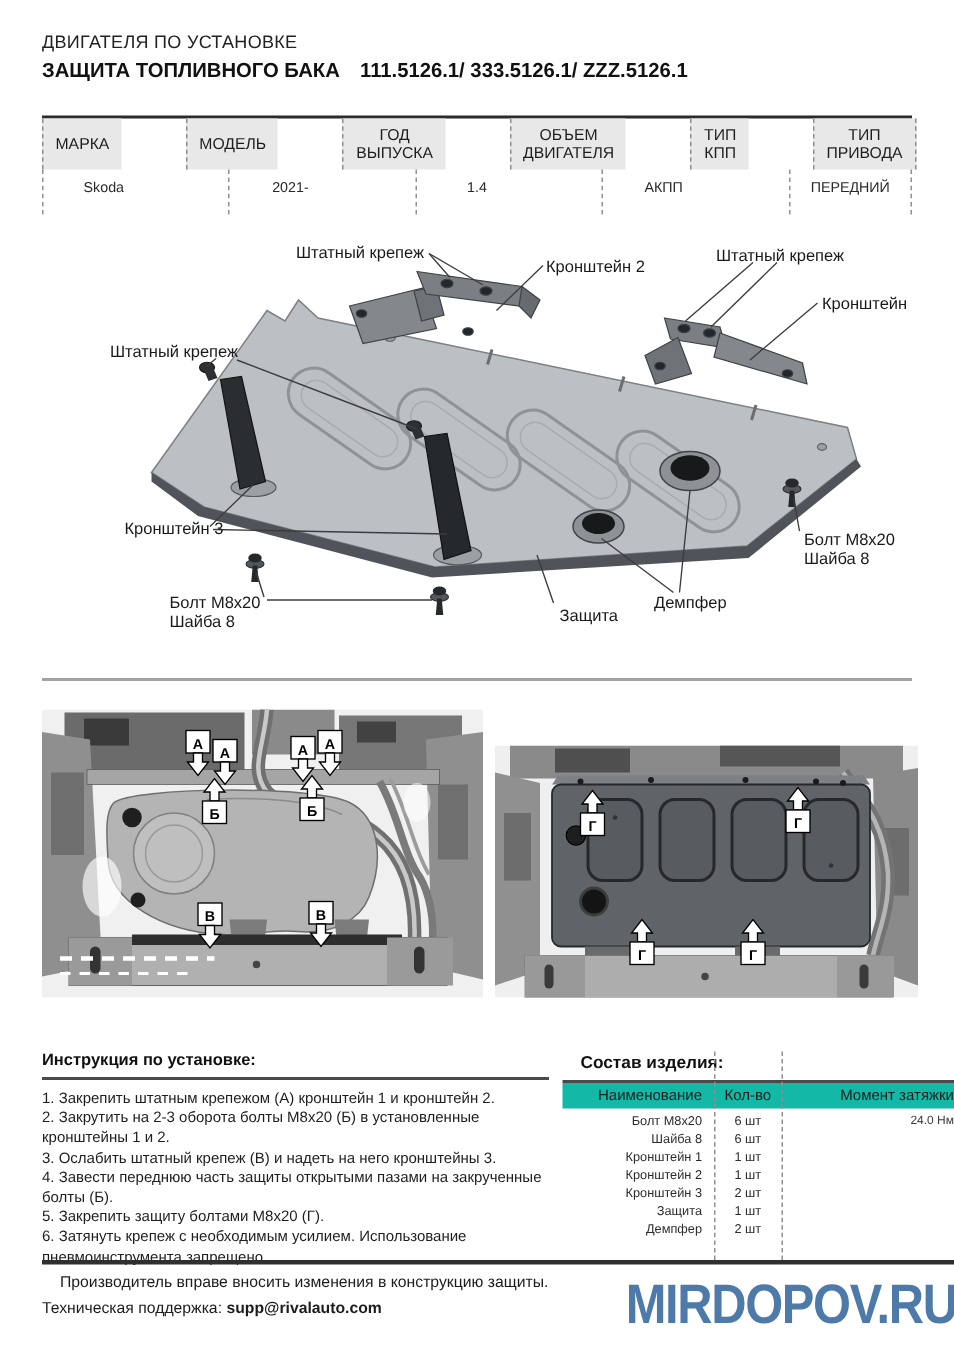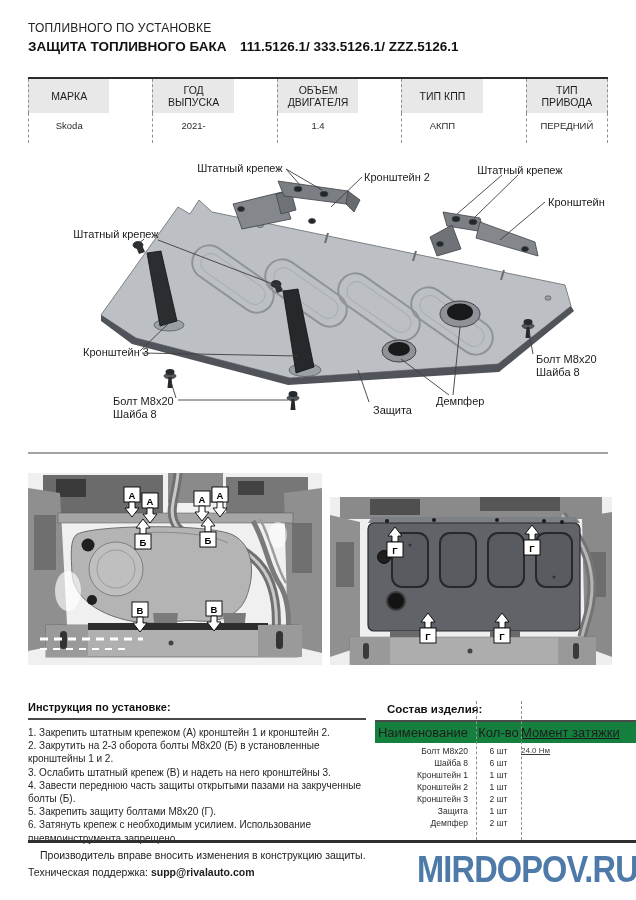--- a/index.html
+++ b/index.html
@@ -29,26 +29,26 @@
   
   .instructions{position:absolute;left:28px;top:701px;width:338px;}
   .inst-title{font-size:11px;font-weight:bold;color:#111;}
   .inst-rule{height:2px;background:#4a4a4a;margin:5px 0 6px 0;}
   .inst-step{font-size:10px;line-height:1.32;color:#1e1e1e;}
 
   
   .composition{position:absolute;left:375px;top:701px;width:261px;height:139px;}
   .comp-title{font-size:11.5px;font-weight:bold;color:#111;padding-left:12px;margin:2px 0 5px 0;}
   .comp-rule{height:2px;background:#4a4a4a;}
-  .comp-header{display:flex;background:#15803d;font-size:13px;color:#1d1d1d;padding:3px 0;}
+  .comp-header{display:flex;background:#14b8a6;font-size:10px;color:#1d1d1d;padding:3px 0;}
   .comp-rows{padding-top:2px;}
   .comp-row{display:flex;font-size:8.5px;line-height:12px;color:#2c2c2c;}
   .c-name{width:101px;box-sizing:border-box;text-align:right;padding-right:8px;}
   .c-qty{width:45px;text-align:center;}
-  .c-torque{flex:1;text-align:left;text-decoration:underline;}
+  .c-torque{flex:1;text-align:right;}
   .comp-row .c-torque{font-size:8px;color:#3a3a3a;}
   .comp-vline{position:absolute;top:0;bottom:0;width:0;border-left:1px dashed #8f8f8f;}
   .vline-1{left:101px;} .vline-2{left:146px;}
 
   
   .footer-rule{position:absolute;left:28px;top:840px;width:608px;height:3px;background:#2f2f2f;}
   .footer-notice{position:absolute;left:28px;top:849px;font-size:10.5px;color:#1c1c1c;padding-left:12px;}
   .footer-support{position:absolute;left:28px;top:866px;font-size:10.5px;color:#1c1c1c;}
   .footer-support .email{font-weight:bold;}
   .watermark{position:absolute;right:-2px;top:851px;font-size:37px;font-weight:bold;color:#4d7aa8;
@@ -57,29 +57,30 @@
   
   .dlabel{font-family:"Liberation Sans",sans-serif;font-size:11px;fill:#1a1a1a;}
   .mk-letter{font-family:"Liberation Sans",sans-serif;font-size:9.5px;font-weight:bold;fill:#000;
        text-anchor:middle;}
 </style>
 </head>
 <body>
 
 <div class="page">
 
-  <div class="doc-type">ТОПЛИВНОГО ПО УСТАНОВКЕ</div>
+  <div class="doc-type">ДВИГАТЕЛЯ ПО УСТАНОВКЕ</div>
   <div class="title-row">
     <span class="product-title">ЗАЩИТА ТОПЛИВНОГО БАКА</span>
     <span class="part-numbers">111.5126.1/ 333.5126.1/ ZZZ.5126.1</span>
   </div>
 
   <div class="vehicle-table">
     <div class="vt-row vt-head">
       <div class="vt-cell">МАРКА</div>
+      <div class="vt-cell">МОДЕЛЬ</div>
       <div class="vt-cell">ГОД ВЫПУСКА</div>
       <div class="vt-cell">ОБЪЕМ ДВИГАТЕЛЯ</div>
       <div class="vt-cell">ТИП КПП</div>
       <div class="vt-cell">ТИП ПРИВОДА</div>
     </div>
     <div class="vt-row vt-vals">
       <div class="vt-cell">Skoda</div>
       <div class="vt-cell">2021-</div>
       <div class="vt-cell">1.4</div>
       <div class="vt-cell">АКПП</div>

